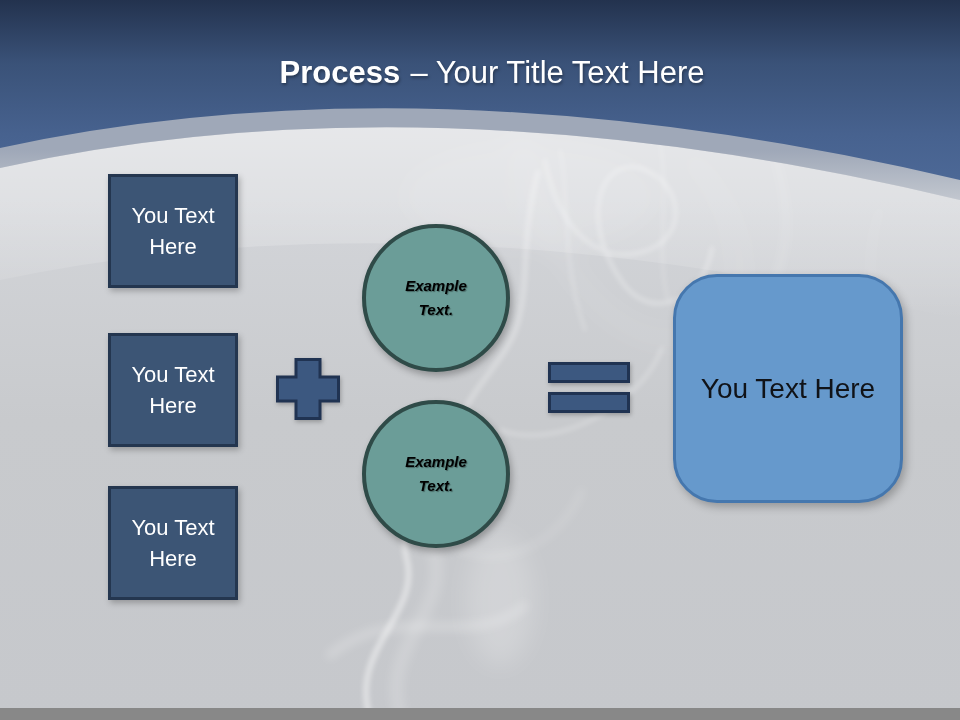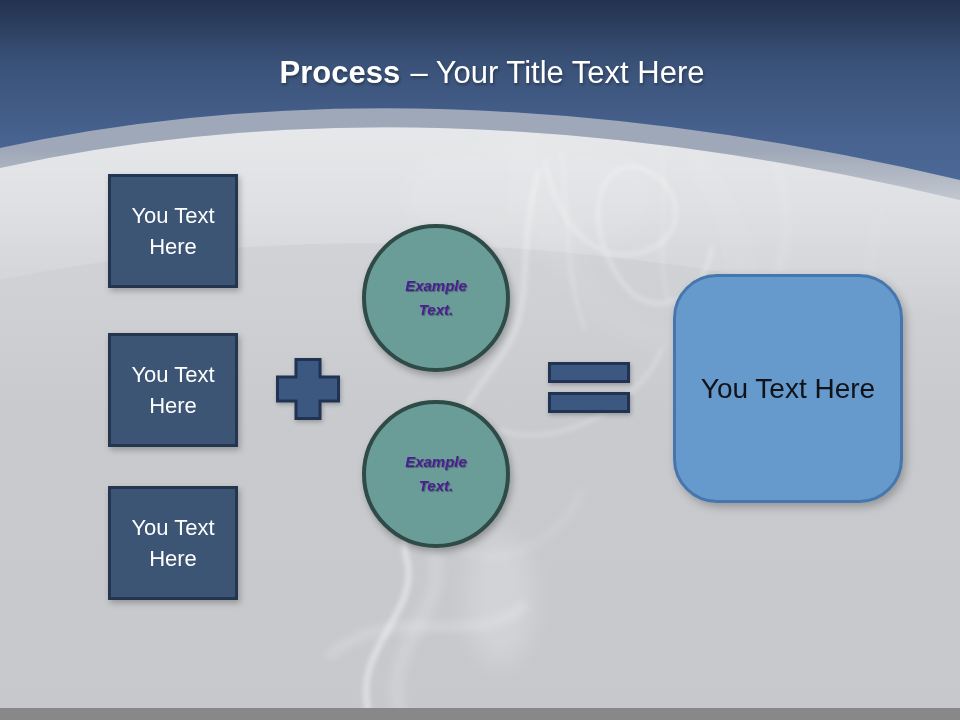--- a/index.html
+++ b/index.html
@@ -31,21 +31,21 @@
   .input-box.b1{top:174px;}
   .input-box.b2{top:333px;}
   .input-box.b3{top:486px;}
 
   .circle{
     position:absolute;left:362px;width:148px;height:148px;box-sizing:border-box;
     background:var(--circle_fill,#6B9D98);
     border:4px solid var(--circle_border,#2F4B48);
     border-radius:50%;
     display:flex;align-items:center;justify-content:center;text-align:center;
-    color:#4c1d95;font-size:15px;font-weight:700;font-style:italic;line-height:1.6;
+    color:#000000;font-size:15px;font-weight:700;font-style:italic;line-height:1.6;
     box-shadow:2px 4px 7px rgba(0,0,0,0.28);
   }
   .circle.c1{top:224px;}
   .circle.c2{top:400px;}
   .circle .lbl{width:92px;text-shadow:1px 1px 1px rgba(0,0,0,0.35);}
 
   .op{position:absolute;}
   .op.plus{left:276px;top:358px;width:64px;height:62px;}
   .op.equals{left:548px;top:362px;width:82px;height:51px;}
   .op svg{display:block;filter:drop-shadow(1px 2px 2px rgba(0,0,0,0.25));}

